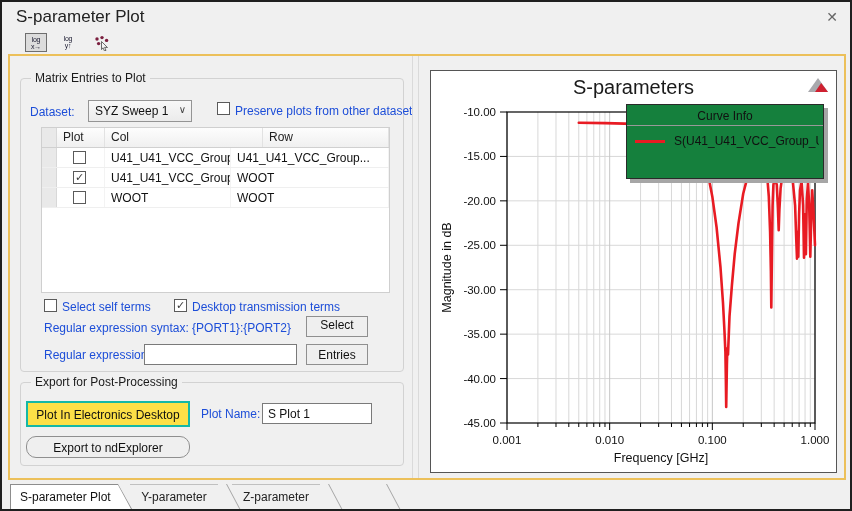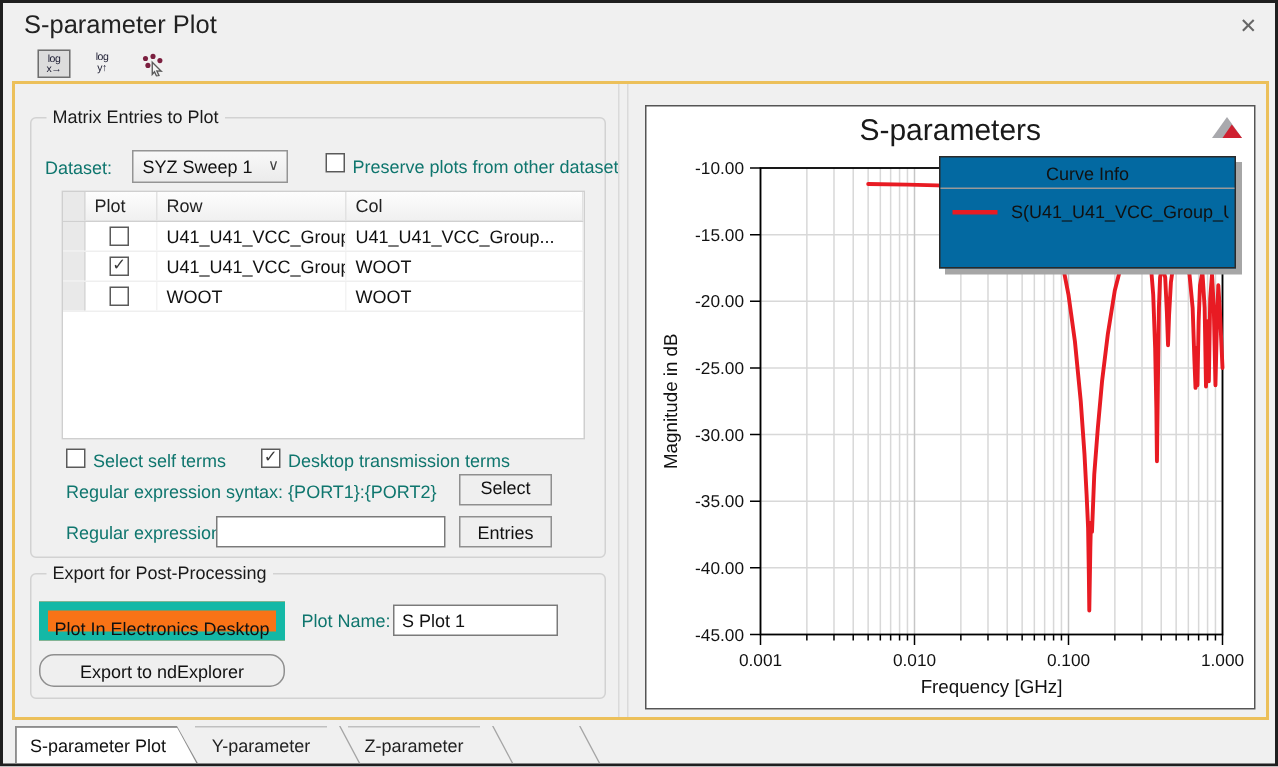--- a/index.html
+++ b/index.html
@@ -25,21 +25,21 @@
   .content {
     position: absolute; left: 6px; top: 52px; width: 838px; height: 426px;
     border: 2px solid #ecc05a; background: #f0f0f0;
   }
   
   .groupbox { position: absolute; border: 1px solid #d2d2d2; border-radius: 4px; }
   .groupbox-title {
     position: absolute; top: -8px; left: 10px; background: #f0f0f0;
     padding: 0 4px; font-size: 12px; color: #1a1a1a; white-space: nowrap;
   }
-  .lbl { font-size: 12px; color: #0f766e; white-space: nowrap; position: absolute; }
+  .lbl { font-size: 12px; color: #1d4ed8; white-space: nowrap; position: absolute; }
   
   .cb {
     position: absolute; width: 13px; height: 13px; border: 1px solid #5a5a5a;
     background: #fff; font-size: 11px; line-height: 11px; text-align: center; color: #3a3a3a;
   }
   
   .combo {
     position: absolute; background: linear-gradient(#f8f8f8, #ebebeb);
     border: 1px solid #949494; font-size: 12px; color: #111;
     padding: 3px 18px 0 6px; height: 22px;
@@ -56,21 +56,21 @@
   .mt-cb-cell .cb { left: 16px; top: 3px; }
   .c-gut { width: 15px; background: #e9e9e9; border-right: 1px solid #d8d8d8; }
   .c-plot { width: 48px; }
   .c-row { width: 126px; }
   .c-col { width: 158px; }
   
   .btn {
     position: absolute; background: #efefef; border: 1px solid #8f8f8f;
     font-size: 12px; color: #111; text-align: center;
   }
-  .btn-blue { border: 6px solid #14b8a6; background: #f97316; }
+  .btn-blue { border: 2px solid #14b8a6; background: #fde047; }
   .tinput {
     position: absolute; background: #fff; border: 1px solid #7a7a7a;
     font-size: 12px; color: #111; padding: 3px 5px 16px 5px;
   }
   
   .splitter {
     position: absolute; left: 402px; top: 0; width: 7px; height: 422px;
     background: #f0f0f0; border-left: 1px solid #dadada; border-right: 1px solid #dadada;
   }
   
@@ -80,21 +80,21 @@
   }
   .chart-title { position: absolute; left: 0; top: 5px; width: 100%; text-align: center;
     font-size: 20px; font-weight: 500; color: #1a1a1a; }
   .ansys-logo { position: absolute; right: 7px; top: 6px; }
   .plot-svg { position: absolute; left: 0; top: 0; }
   .plot-svg text.tick { font-size: 11.5px; fill: #111; font-family: "Liberation Sans", sans-serif; }
   .plot-svg text.axis-title { font-size: 12.5px; fill: #111; font-family: "Liberation Sans", sans-serif; }
   
   .legend {
     position: absolute; left: 195px; top: 33px; width: 198px; height: 75px;
-    background: #0369a1; border: 1px solid #2a2a2a; box-shadow: 4px 4px 0 0 #a6a6a6;
+    background: #15803d; border: 1px solid #2a2a2a; box-shadow: 4px 4px 0 0 #a6a6a6;
     font-size: 12px; color: #111;
   }
   .legend-header { height: 21px; text-align: center; padding-top: 4px; border-bottom: 1px solid #999; }
   .legend-entry { display: flex; align-items: center; padding: 8px 4px 0 8px; }
   .legend-swatch { width: 30px; height: 3px; margin-right: 9px; flex: none; }
   .legend-entry-text { white-space: nowrap; overflow: hidden; }
   .legend-sub { padding: 5px 0 0 5px; white-space: nowrap; }
   
   .tabbar { position: absolute; left: 0; top: 480px; width: 100%; height: 27px; }
   .tab-active-outer {
@@ -158,22 +158,22 @@
       <span>SYZ Sweep 1</span>
       <span class="chev">∨</span>
     </div>
     <div class="cb" style="left:207px; top:46px;"></div>
     <div class="lbl" style="left:225px; top:48px;">Preserve plots from other datasets</div>
 
     <div class="mtable" style="left:31px; top:71px; width:349px; height:166px;">
       <div class="mt-header">
         <div class="mt-gutter"></div>
         <div class="mt-hcell c-plot">Plot</div>
+        <div class="mt-hcell c-col">Col</div>
         <div class="mt-hcell c-row">Row</div>
-        <div class="mt-hcell c-col">Col</div>
       </div>
       <div class="mt-row">
         <div class="mt-cell c-gut"></div>
         <div class="mt-cell c-plot mt-cb-cell">
           <span class="cb"></span>
         </div>
         <div class="mt-cell c-row">U41_U41_VCC_Group...</div>
         <div class="mt-cell c-col">U41_U41_VCC_Group...</div>
       </div>
       <div class="mt-row">

